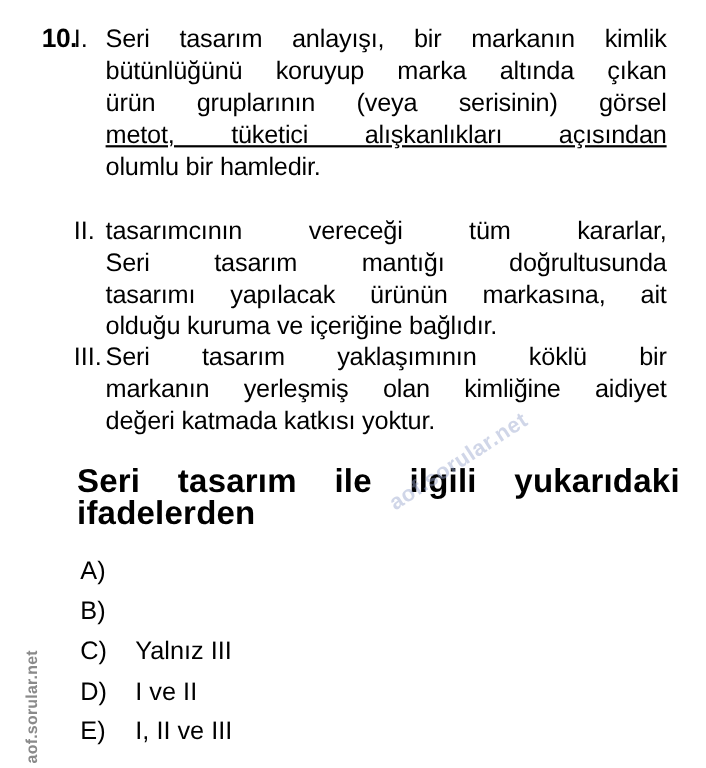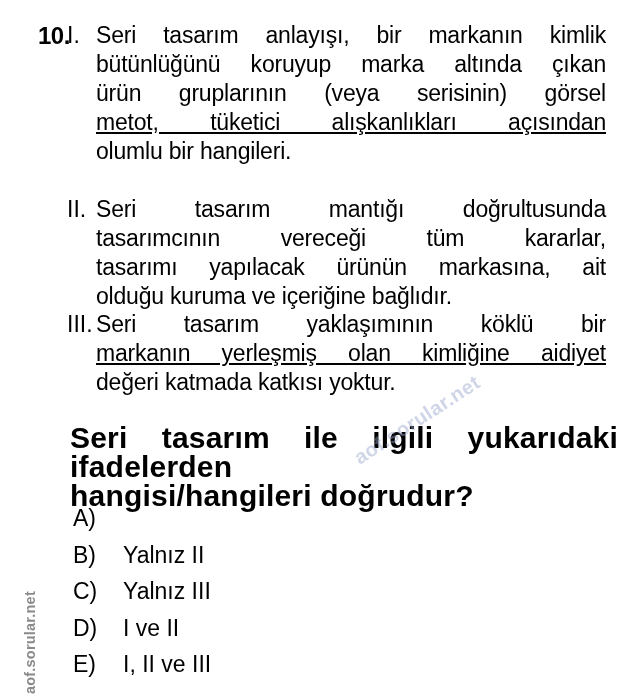--- a/index.html
+++ b/index.html
@@ -93,50 +93,48 @@
 <body>
 
 <div class="qnum">10.</div>
 
 <div class="stmt-label" style="top:21px;">I.</div>
 <div class="stmt-text" style="top:21px;">
   <div style="text-align-last:justify;">Seri tasarım anlayışı, bir markanın kimlik</div>
   <div style="text-align-last:justify;">bütünlüğünü koruyup marka altında çıkan</div>
   <div style="text-align-last:justify;">ürün gruplarının (veya serisinin) görsel</div>
   <div style="text-align-last:justify;text-decoration:underline;">metot, tüketici alışkanlıkları açısından</div>
-  <div>olumlu bir hangileri.</div>
+  <div>olumlu bir hamledir.</div>
 </div>
 
 <div class="stmt-label" style="top:195px;">II.</div>
 <div class="stmt-text" style="top:195px;">
+  <div style="text-align-last:justify;">tasarımcının vereceği tüm kararlar,</div>
   <div style="text-align-last:justify;">Seri tasarım mantığı doğrultusunda</div>
-  <div style="text-align-last:justify;">tasarımcının vereceği tüm kararlar,</div>
   <div style="text-align-last:justify;">tasarımı yapılacak ürünün markasına, ait</div>
   <div>olduğu kuruma ve içeriğine bağlıdır.</div>
 </div>
 
 <div class="stmt-label" style="top:310px;">III.</div>
 <div class="stmt-text" style="top:310px;">
   <div style="text-align-last:justify;">Seri tasarım yaklaşımının köklü bir</div>
-  <div style="text-align-last:justify;text-decoration:underline;">markanın yerleşmiş olan kimliğine aidiyet</div>
+  <div style="text-align-last:justify;">markanın yerleşmiş olan kimliğine aidiyet</div>
   <div>değeri katmada katkısı yoktur.</div>
 </div>
 
 <div class="question">
   <div style="text-align-last:justify;">Seri tasarım ile ilgili yukarıdaki ifadelerden</div>
-  <div>hangisi/hangileri doğrudur?</div>
 </div>
 
 <div class="options">
   <div class="option">
     <span class="option-letter">A)</span>
   </div>
   <div class="option">
     <span class="option-letter">B)</span>
-    <span>Yalnız II</span>
   </div>
   <div class="option">
     <span class="option-letter">C)</span>
     <span>Yalnız III</span>
   </div>
   <div class="option">
     <span class="option-letter">D)</span>
     <span>I ve II</span>
   </div>
   <div class="option">

